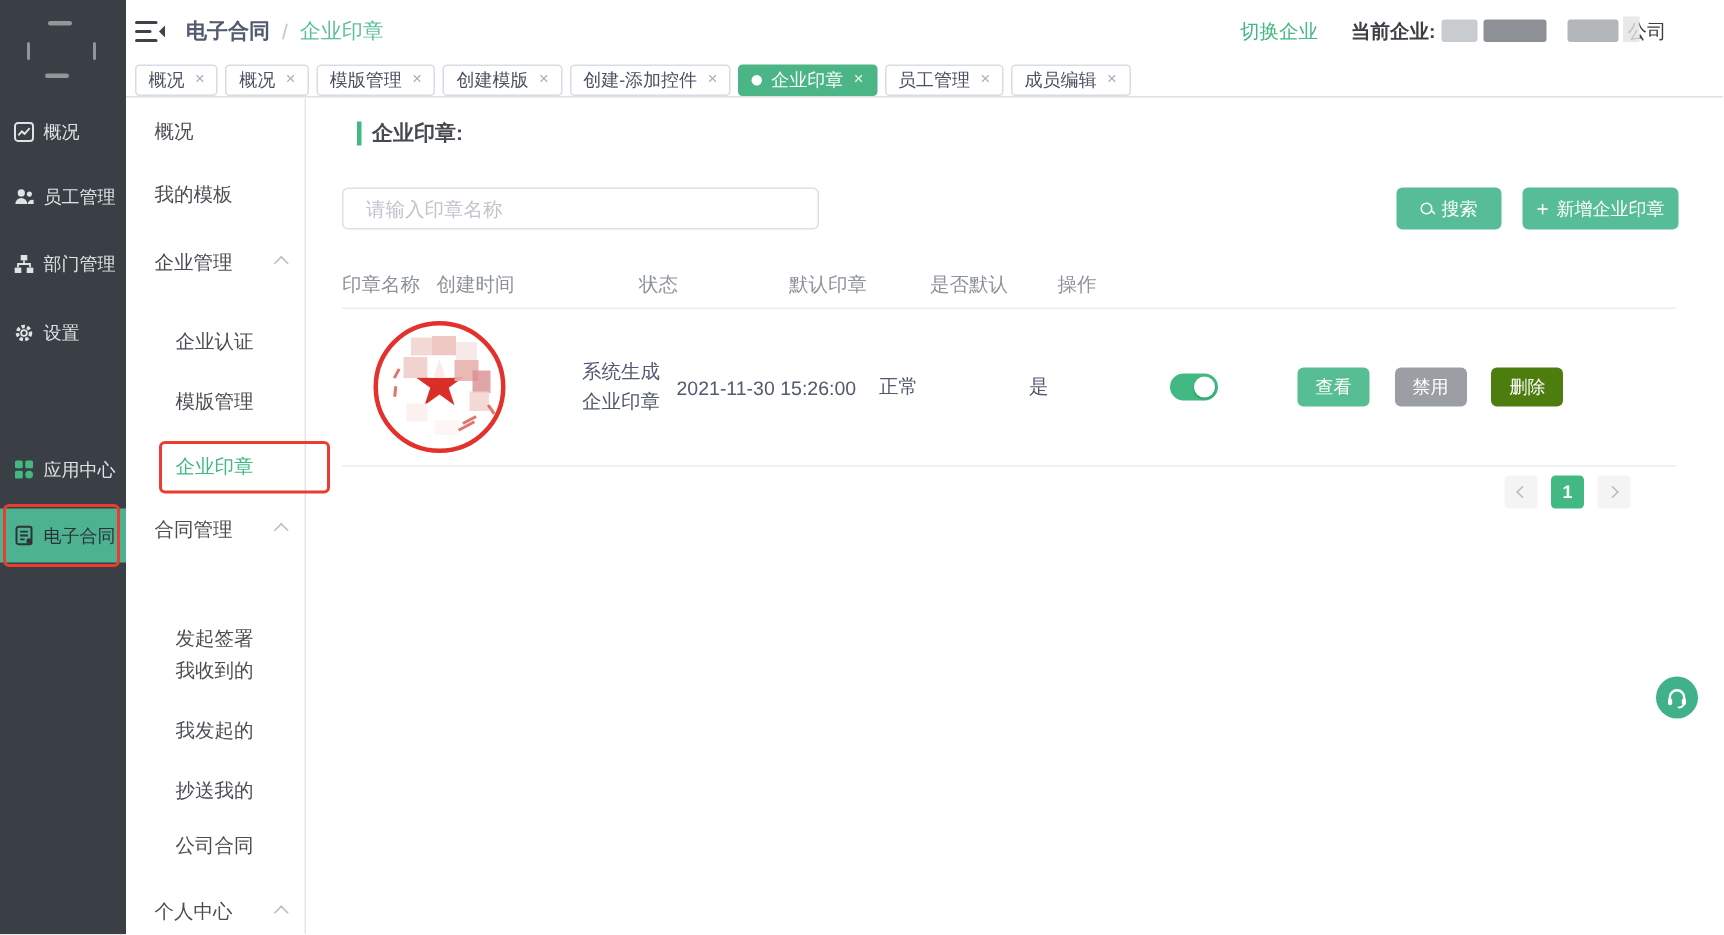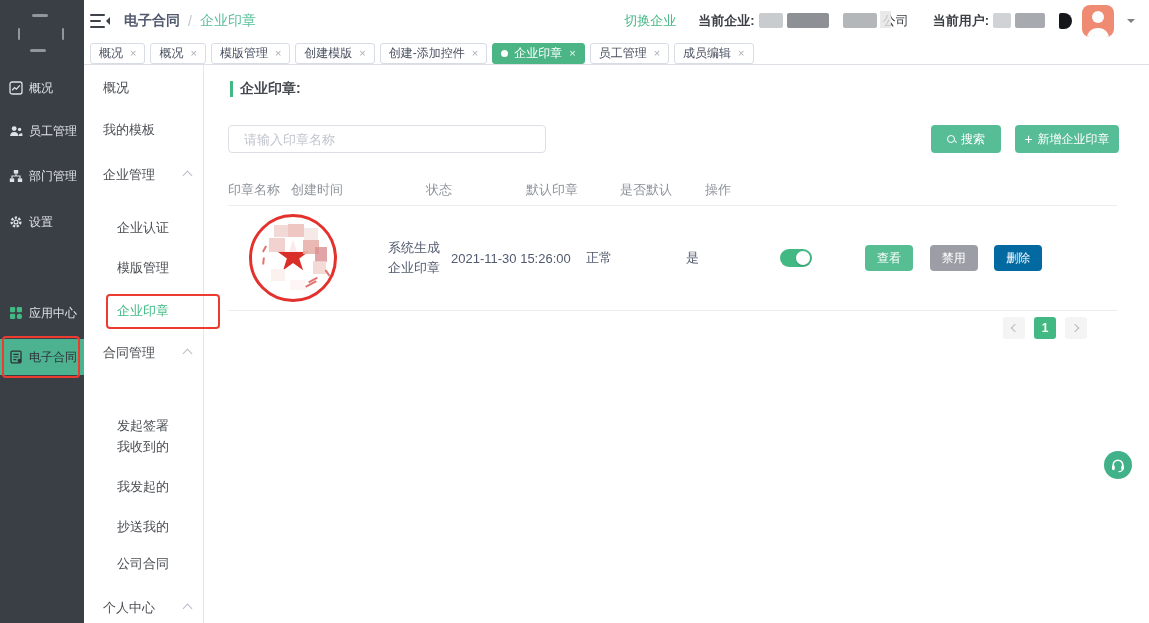--- a/index.html
+++ b/index.html
@@ -56,21 +56,21 @@
   
   .submenu{position:absolute;left:84px;top:65px;width:120px;height:558px;background:#fff;border-right:1px solid #e4e7ea;z-index:3;}
   .sub-item{position:absolute;height:20px;display:flex;align-items:center;font-size:13px;color:#4a4d52;cursor:pointer;white-space:nowrap;}
   .sub-item.lvl1{left:19px;}
   .sub-item.lvl2{left:33px;justify-content:flex-end;}
   .sub-item.active{color:#42b983;}
   .chev-up{position:absolute;left:100px;width:7px;height:7px;border-left:1.5px solid #b8bdc6;border-top:1.5px solid #b8bdc6;transform:rotate(45deg);}
 
   
   .content{position:absolute;left:204px;top:65px;width:945px;height:558px;background:#fff;}
-  .section-title{position:absolute;left:26px;top:15px;display:flex;align-items:center;font-size:14px;color:#464a50;font-weight:bold;}
+  .section-title{position:absolute;left:34px;top:15px;display:flex;align-items:center;font-size:14px;color:#464a50;font-weight:bold;}
   .section-title::before{content:"";width:3px;height:16px;background:#42b983;margin-right:7px;}
   .search-input{position:absolute;left:24px;top:60px;width:318px;height:28px;border:1px solid #dcdfe6;border-radius:4px;padding:0 15px;font-size:13px;color:#606266;outline:none;}
   .search-input::placeholder{color:#c0c4cc;}
   .btn{display:inline-flex;align-items:center;justify-content:center;border:none;border-radius:4px;color:#fff;font-size:12px;cursor:pointer;}
   .btn-search{position:absolute;left:727px;top:60px;width:70px;height:28px;background:#57bd97;gap:5px;}
   .search-glyph{position:relative;width:9px;height:9px;display:inline-block;}
   .search-glyph::before{content:"";position:absolute;left:0;top:0;width:6px;height:6px;border:1.3px solid #fff;border-radius:50%;}
   .search-glyph::after{content:"";position:absolute;left:6.5px;top:6.5px;width:3px;height:1.3px;background:#fff;transform:rotate(45deg);}
   .btn-add{position:absolute;left:811px;top:60px;width:104px;height:28px;background:#57bd97;gap:5px;}
   .plus-glyph{font-size:14px;line-height:1;margin-top:-1px;}
@@ -94,21 +94,21 @@
   .seal .mz{position:absolute;}
   .seal .mark{position:absolute;width:7px;height:2px;background:#d8463f;opacity:.75;}
 
   
   .toggle{position:relative;width:32px;height:18px;border-radius:9px;background:#42b983;cursor:pointer;}
   .toggle .knob{position:absolute;right:2px;top:2px;width:14px;height:14px;border-radius:50%;background:#fff;box-shadow:0 1px 2px rgba(0,0,0,.2);}
 
   .btn-sm{height:26px;padding:0 12px;border-radius:4px;margin-right:13px;}
   .btn-view{background:#57bd92;text-align:center;}
   .btn-disable{background:#9b9fa5;}
-  .btn-delete{background:#0369a1;}
+  .btn-delete{background:#4d7c0f;}
 
   
   .pagination{position:absolute;top:252px;right:62px;display:flex;gap:9px;align-items:center;}
   .page-btn{width:22px;height:22px;border-radius:3px;background:#f4f4f5;display:flex;align-items:center;justify-content:center;cursor:pointer;}
   .page-btn.cur{background:#42b983;color:#fff;font-size:12px;font-weight:bold;}
   .chev{width:6px;height:6px;border-left:1.5px solid #b6bac1;border-bottom:1.5px solid #b6bac1;}
   .chev.left{transform:rotate(45deg);margin-left:2px;}
   .chev.right{transform:rotate(-135deg);margin-right:2px;}
 
   
@@ -194,31 +194,20 @@
       <span class="bc-cur">企业印章</span>
     </div>
     <div class="spacer"></div>
     <span class="switch-company">切换企业</span>
     <div class="company-group">
       <span class="tb-label">当前企业:</span>
       <span class="redact" style="width:24px;background:#c9ccce;"></span>
       <span class="redact" style="width:42px;background:#8d9196;"></span>
       <span class="redact" style="width:34px;background:#b4b7ba;margin-left:10px;"></span>
       <span class="suffix">公司</span>
-    </div>
-    <div class="user-group">
-      <span class="tb-label">当前用户:</span>
-      <span class="redact" style="width:18px;background:#d0d3d5;"></span>
-      <span class="redact" style="width:30px;background:#a7abaf;"></span>
-      <span class="black-blob"></span>
-      <div class="avatar">
-          <span class="head"></span>
-          <span class="body"></span>
-        </div>
-      <span class="caret-down"></span>
     </div>
   </div>
 
   <div class="tabbar">
     <span class="tab">
         <span>概况</span>
         <span class="close">×</span>
       </span>
     <span class="tab">
         <span>概况</span>

